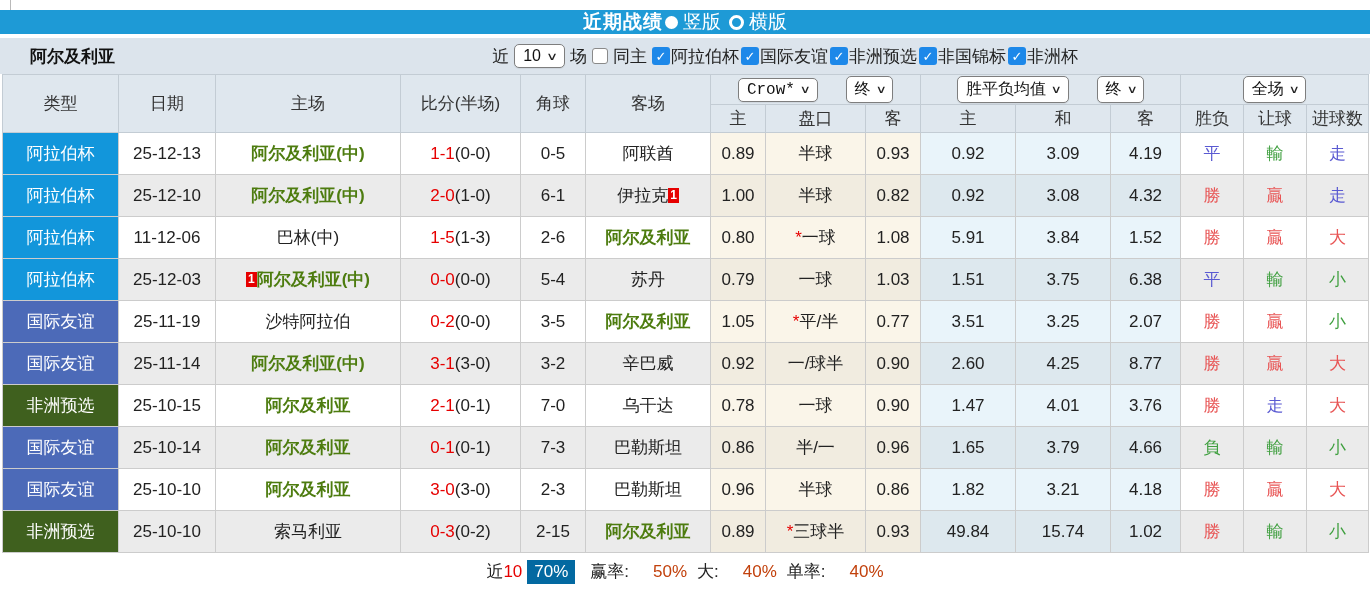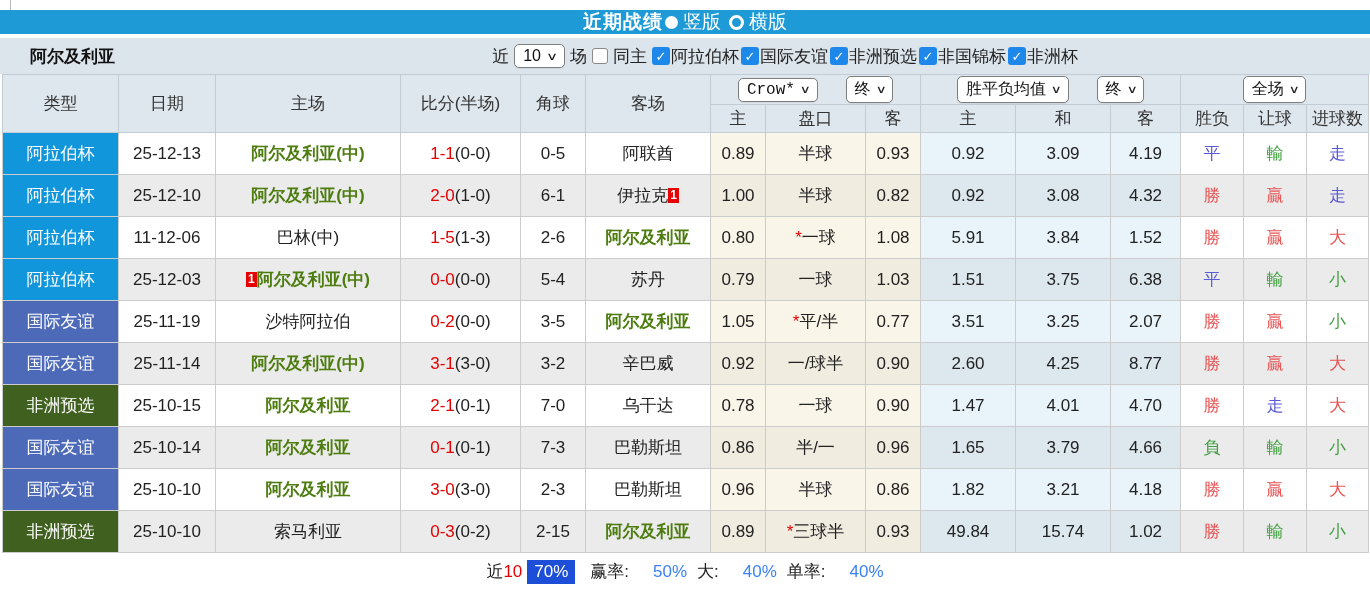--- a/index.html
+++ b/index.html
@@ -63,22 +63,22 @@
   .r-green { color:#3f9f3f; }
   .star { color:#e60000; }
   .badge {
     background:#e60000; color:#fff; font-size:12px; font-weight:bold;
     padding:0 2px; line-height:15px; display:inline-block; vertical-align:2px;
   }
   .summary {
     height:37px; display:flex; align-items:center; justify-content:center;
     font-size:17px; background:#fff;
   }
-  .red-box { background:#1d4ed8; color:#fff; padding:2px 7px; margin:0 5px; }
-  .blue-num { color:#3b82f6;margin-left:24px; }
+  .red-box { background:#0369a1; color:#fff; padding:2px 7px; margin:0 5px; }
+  .blue-num { color:#c2410c;margin-left:24px; }
   .gap-l { margin-left:10px; }
 </style>
 </head>
 <body>
 
 <div class="top-strip">
     <span class="vline"></span>
   </div>
 
 <div class="title-bar">
@@ -308,21 +308,21 @@
         <td>25-10-15</td>
         <td><span class="t-green">阿尔及利亚</span></td>
         <td><span class="t-red">2-1</span><span>(0-1)</span></td>
         <td>7-0</td>
         <td><span class="">乌干达</span></td>
         <td class="cream">0.78</td>
         <td class="cream">一球</td>
         <td class="cream">0.90</td>
         <td class="bluet">1.47</td>
         <td class="bluet">4.01</td>
-        <td class="bluet">4.70</td>
+        <td class="bluet">3.76</td>
         <td class="r-red">勝</td>
         <td class="r-blue">走</td>
         <td class="r-red">大</td>
       </tr>
       <tr>
         <td class="type friend">国际友谊</td>
         <td>25-10-14</td>
         <td><span class="t-green">阿尔及利亚</span></td>
         <td><span class="t-red">0-1</span><span>(0-1)</span></td>
         <td>7-3</td>

